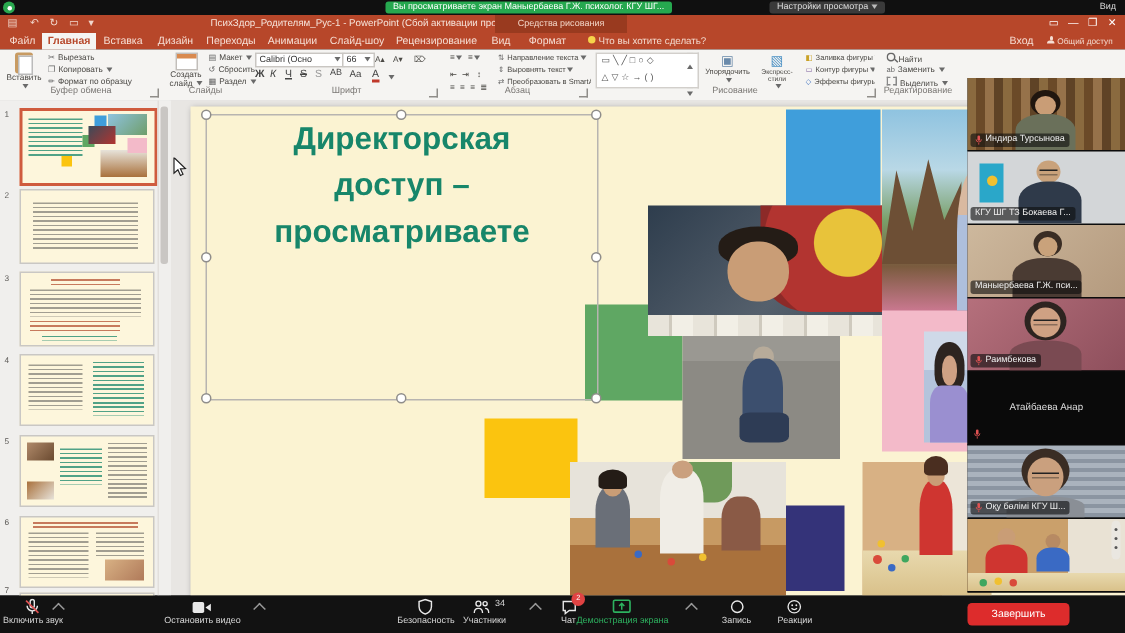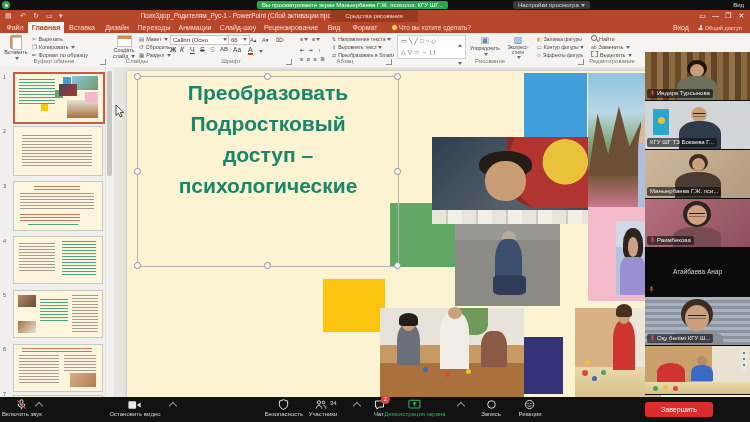--- a/index.html
+++ b/index.html
@@ -350,24 +350,23 @@
   <div class="a ph-kids" style="left:575px;top:308px;width:86px;height:89px;">
     <div class="table"></div>
       <div class="kidr"></div>
     <i class="toy" style="left:8%;top:70%;width:6px;height:6px;background:#d94a3a;"></i>
     <i class="toy" style="left:20%;top:76%;width:5px;height:5px;background:#3a6ac4;"></i>
     <i class="toy" style="left:30%;top:70%;width:5px;height:5px;background:#3fa75f;"></i>
     <i class="toy" style="left:12%;top:58%;width:5px;height:5px;background:#f0c030;"></i>
   </div>
 
   <div class="a titlebox">
-    <div class="title-line">Преобразовать</div>
-    <div class="title-line">Подростковый</div>
+    <div class="title-line">Директорская</div>
     <div class="title-line">доступ –</div>
-    <div class="title-line">психологические</div>
+    <div class="title-line">просматриваете</div>
   </div>
   <div class="a handle" style="left:134px;top:73px;"></div>
   <div class="a handle" style="left:264px;top:73px;"></div>
   <div class="a handle" style="left:394px;top:73px;"></div>
   <div class="a handle" style="left:134px;top:168px;"></div>
   <div class="a handle" style="left:394px;top:168px;"></div>
   <div class="a handle" style="left:134px;top:262px;"></div>
   <div class="a handle" style="left:264px;top:262px;"></div>
   <div class="a handle" style="left:394px;top:262px;"></div>
 

